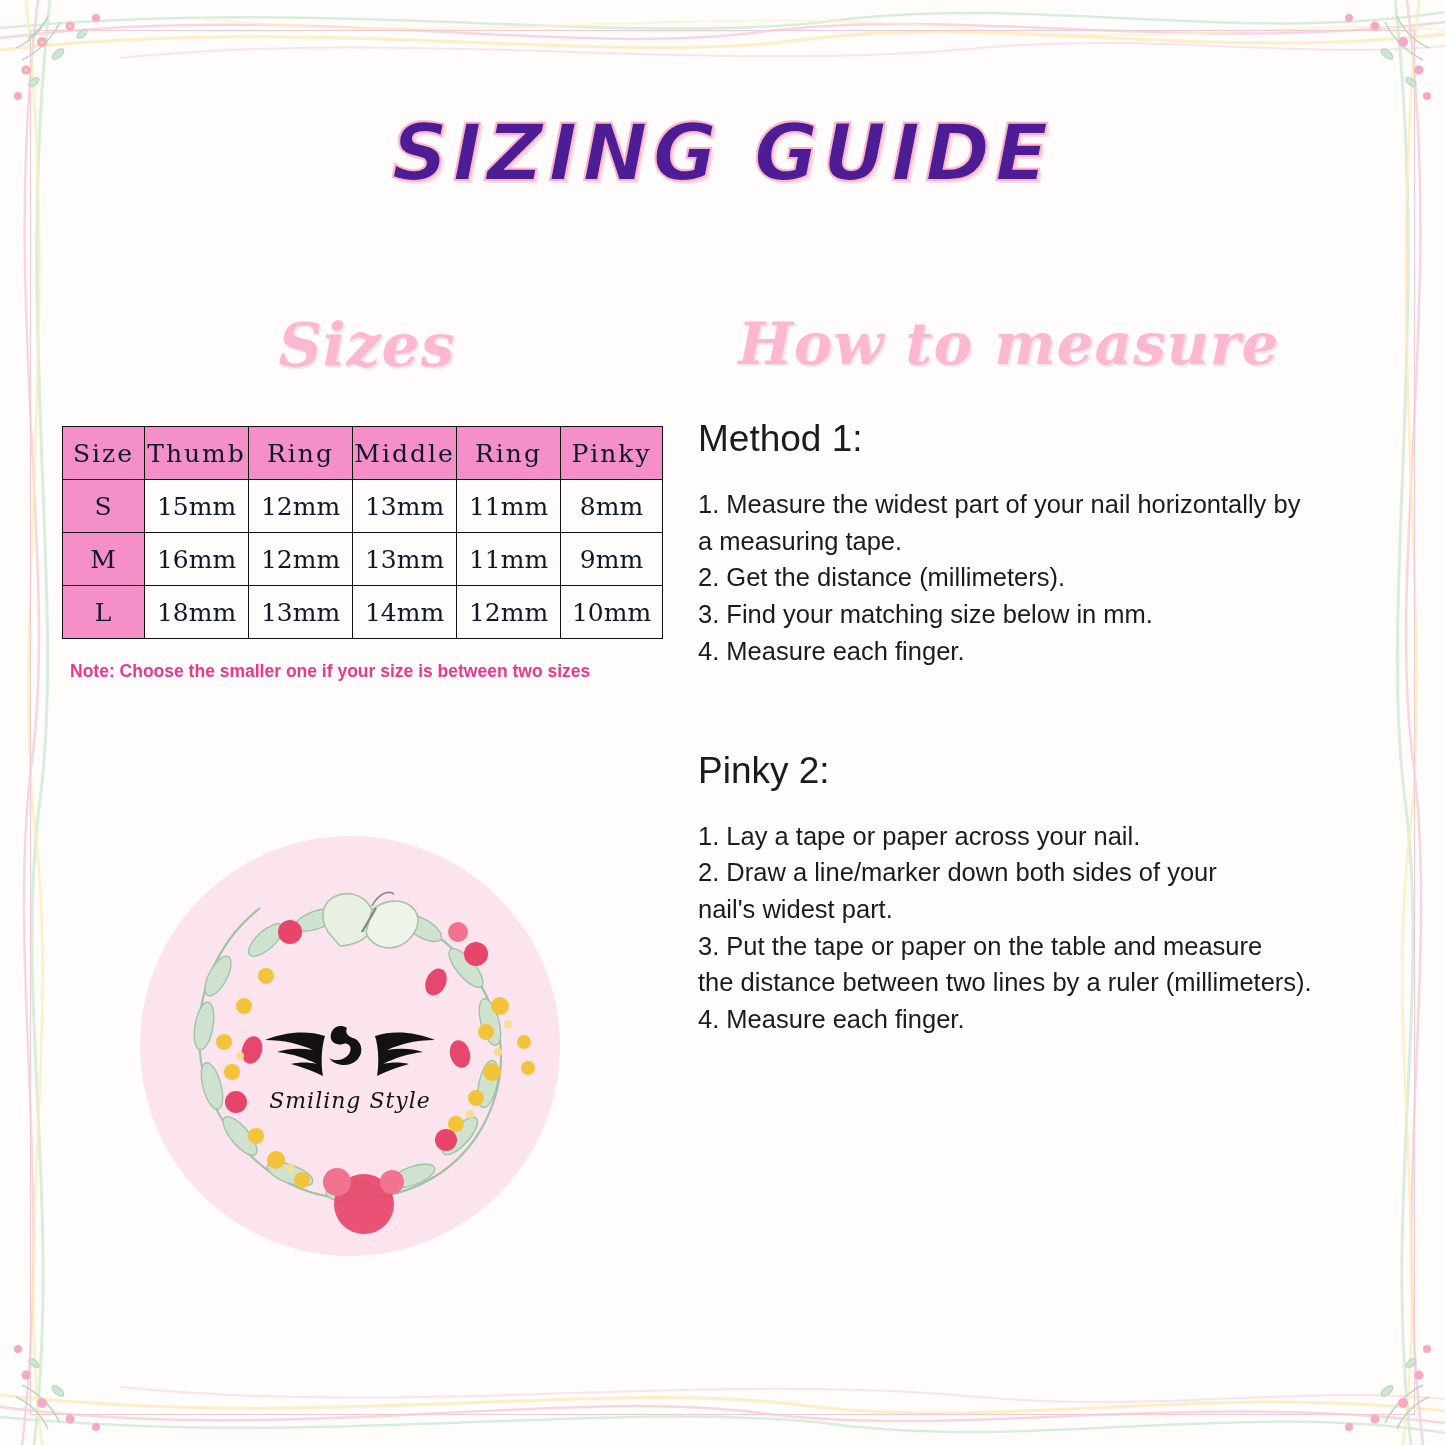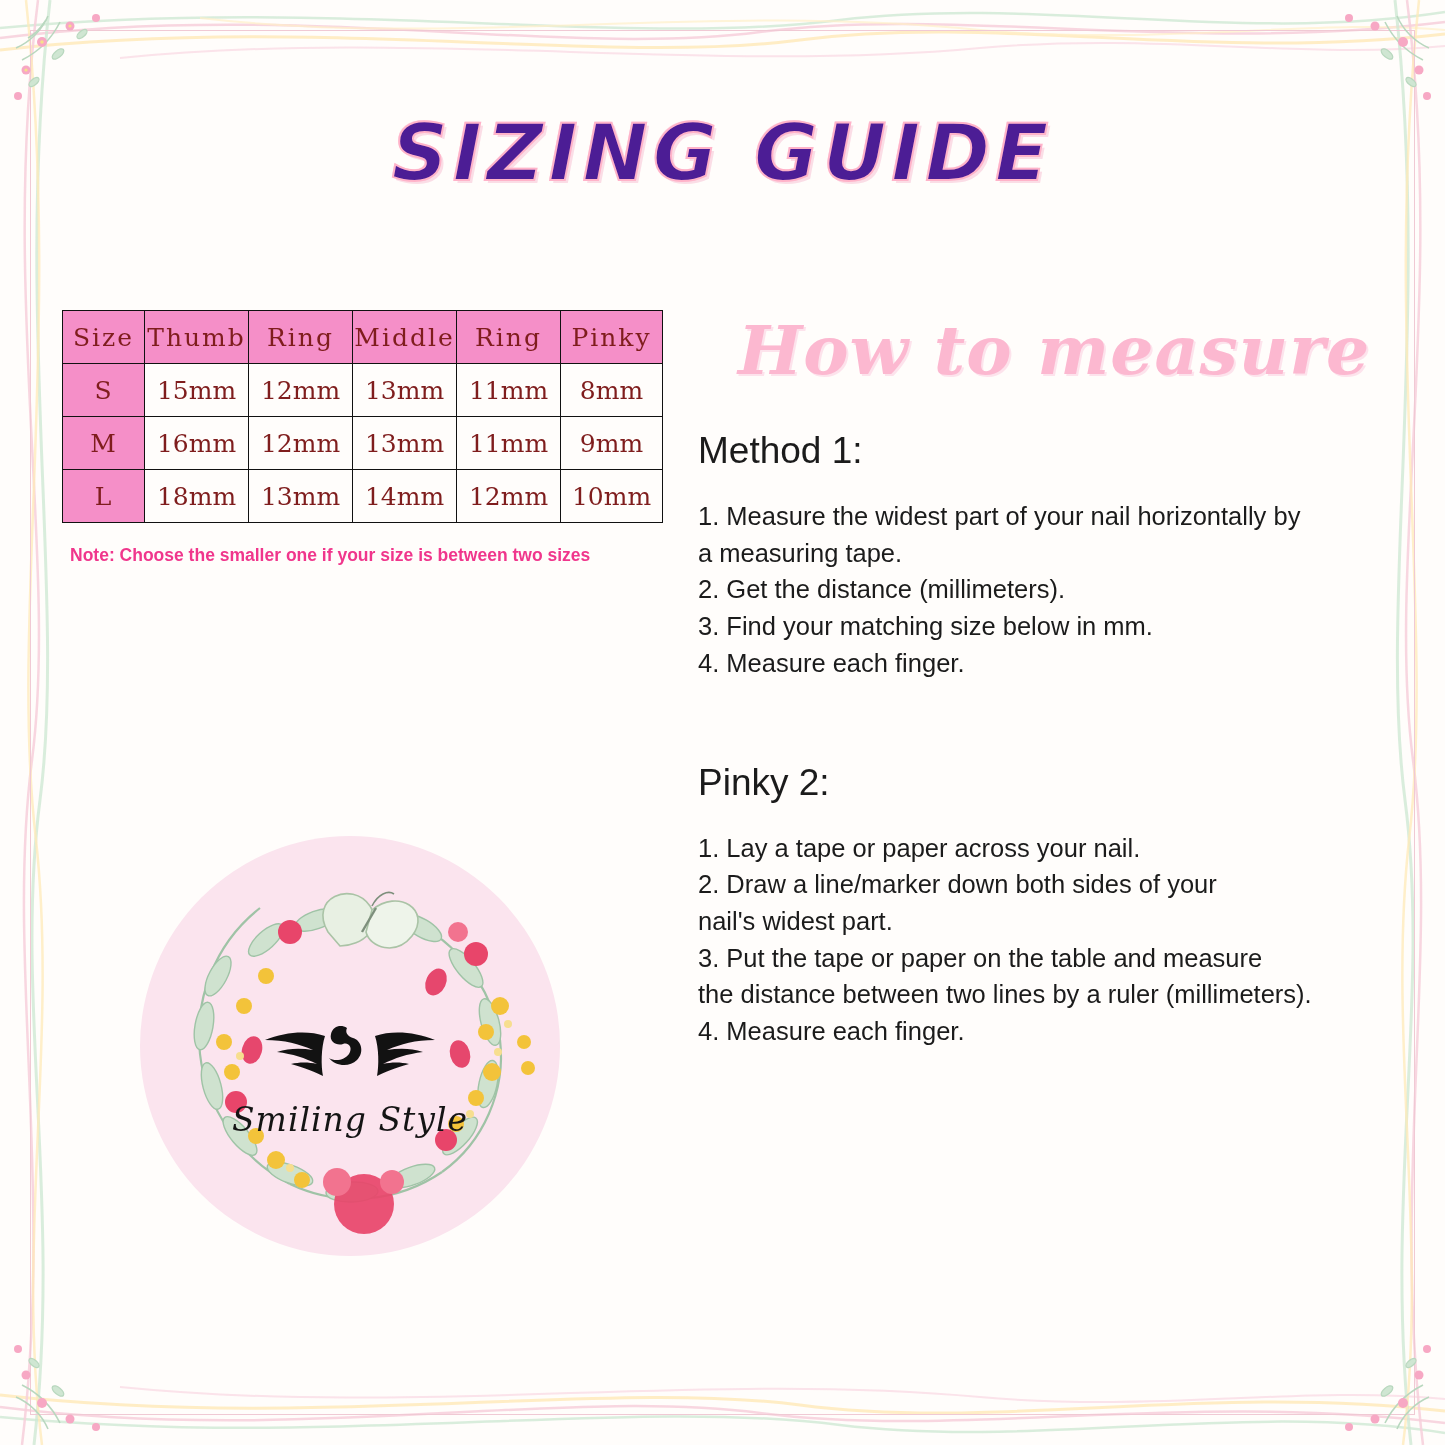--- a/index.html
+++ b/index.html
@@ -97,40 +97,40 @@
     text-shadow: 2px 2px 0 #fde3ec;
   }
   .script-sizes {
     font-size: 60px;
     text-align: center;
     width: 430px;
     margin: 0 auto 46px auto;
     letter-spacing: 1px;
   }
   .script-measure {
-    font-size: 68px;
+    font-size: 58px;
     text-align: left;
     margin: 0 0 40px 40px;
     letter-spacing: 1px;
   }
 
   
   table.size-table {
     border-collapse: collapse;
     width: 600px;
     table-layout: fixed;
     font-family: "DejaVu Serif", serif;
   }
   table.size-table th,
   table.size-table td {
     border: 1.5px solid #111;
     text-align: center;
     height: 50px;
     font-size: 25px;
-    color: #7f1d1d;
+    color: #0f172a;
     font-weight: normal;
   }
   table.size-table thead th {
     background: #f58fc8;
     letter-spacing: 2px;
     font-size: 25px;
   }
   table.size-table tbody td.size-col {
     background: #f58fc8;
     letter-spacing: 1px;
@@ -172,24 +172,24 @@
     width: 100%;
     text-align: center;
   }
   .logo-wings {
     display: block;
     margin: 0 auto;
   }
   .logo-name {
     font-family: "DejaVu Serif", serif;
     font-style: italic;
-    font-size: 33px;
+    font-size: 22px;
     color: #141414;
     letter-spacing: 1px;
-    margin-top: 16px;
+    margin-top: 4px;
   }
 
   
   .method-block { margin-bottom: 10px; }
   .method-title {
     font-size: 37px;
     color: #1b1b1b;
     font-family: "Liberation Sans", sans-serif;
     margin-bottom: 26px;
   }
@@ -313,20 +313,21 @@
       </g>
     </svg>
   </div>
 
   <div class="content">
 
     <div class="main-title">SIZING GUIDE</div>
 
     <div class="col-left">
 
+      <div class="script-head script-sizes">Sizes</div>
 
       <table class="size-table">
         <colgroup>
           <col class="c0">
             <col class="c1">
             <col class="c2">
             <col class="c3">
             <col class="c4">
             <col class="c5">
         </colgroup>

